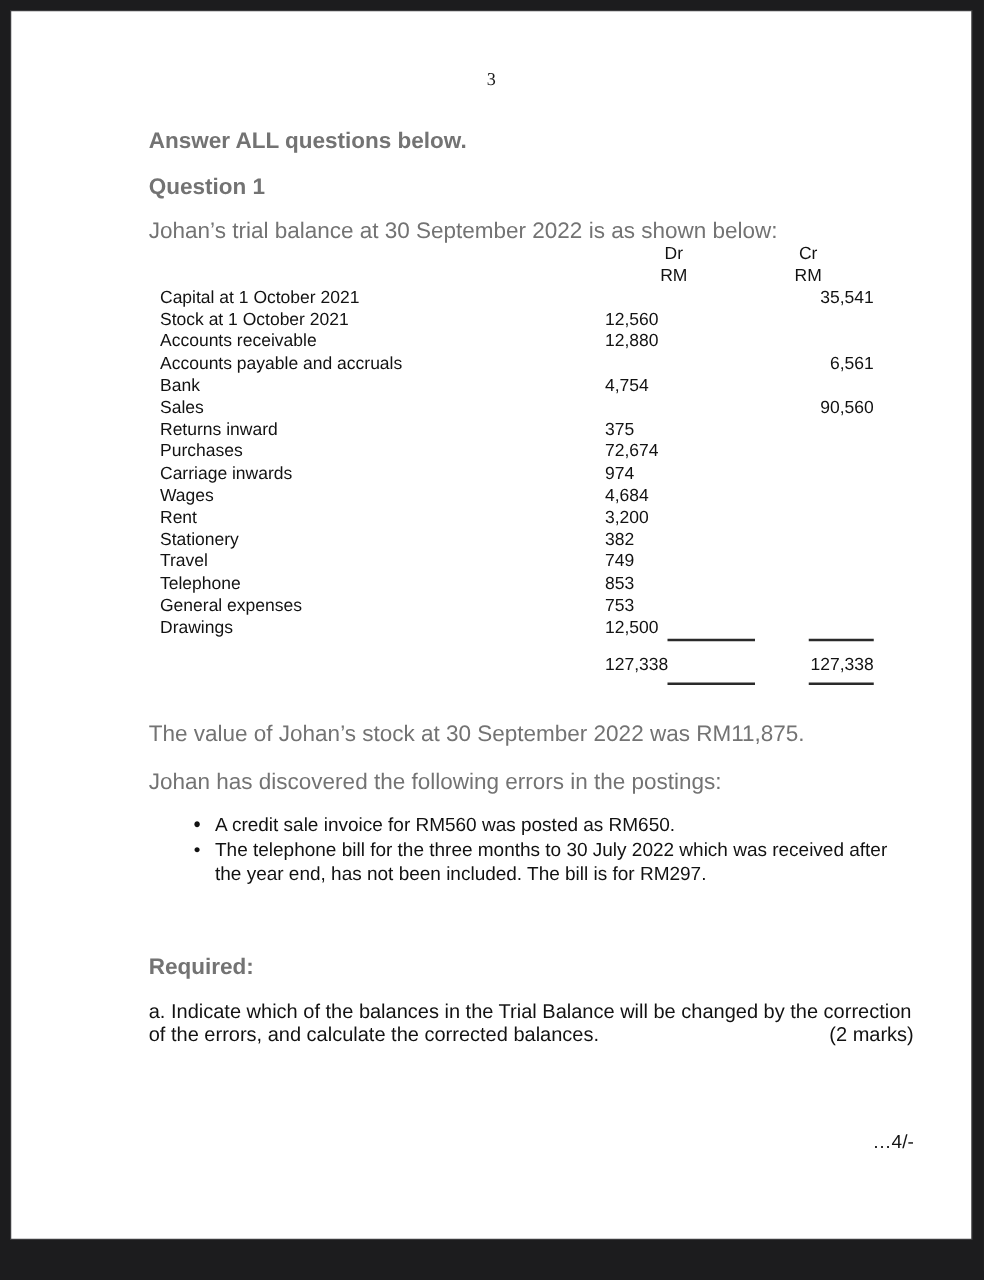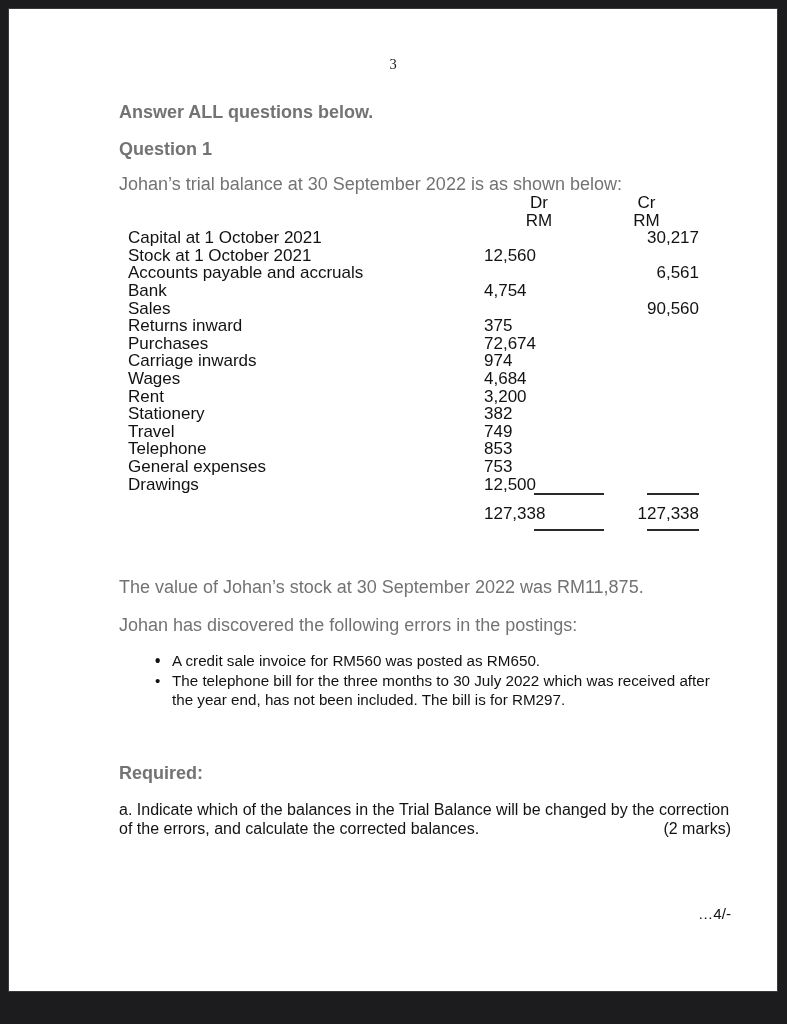--- a/index.html
+++ b/index.html
@@ -70,21 +70,21 @@
   #intro-line         { top: 166px; }
   #stock-value-line   { top: 569px; }
   #errors-intro-line  { top: 607px; }
   #heading-required   { top: 755px; }
 
   
   #tb {
     left: 110px;
     top: 185px;
     width: 600px;
-    font-size: 17px;
+    font-size: 14px;
     color: #121212;
   }
   .tb-line {
     position: relative;
     height: 17.6px;
     line-height: 17.6px;
     white-space: nowrap;
   }
   .tb-label {
     position: absolute;
@@ -202,25 +202,30 @@
 
         <div class="tb-line tb-head">
           <span class="tb-dr">RM</span>
           <span class="tb-cr">RM</span>
         </div>
 
         <div id="tb-rows">
             <div class="tb-line">
               <span class="tb-label">Capital at 1 October 2021</span>
               <span class="tb-dr"></span>
-              <span class="tb-cr">30,217</span>
+              <span class="tb-cr">35,541</span>
             </div>
             <div class="tb-line">
               <span class="tb-label">Stock at 1 October 2021</span>
               <span class="tb-dr">12,560</span>
+              <span class="tb-cr"></span>
+            </div>
+            <div class="tb-line">
+              <span class="tb-label">Accounts receivable</span>
+              <span class="tb-dr">12,880</span>
               <span class="tb-cr"></span>
             </div>
             <div class="tb-line">
               <span class="tb-label">Accounts payable and accruals</span>
               <span class="tb-dr"></span>
               <span class="tb-cr">6,561</span>
             </div>
             <div class="tb-line">
               <span class="tb-label">Bank</span>
               <span class="tb-dr">4,754</span>

